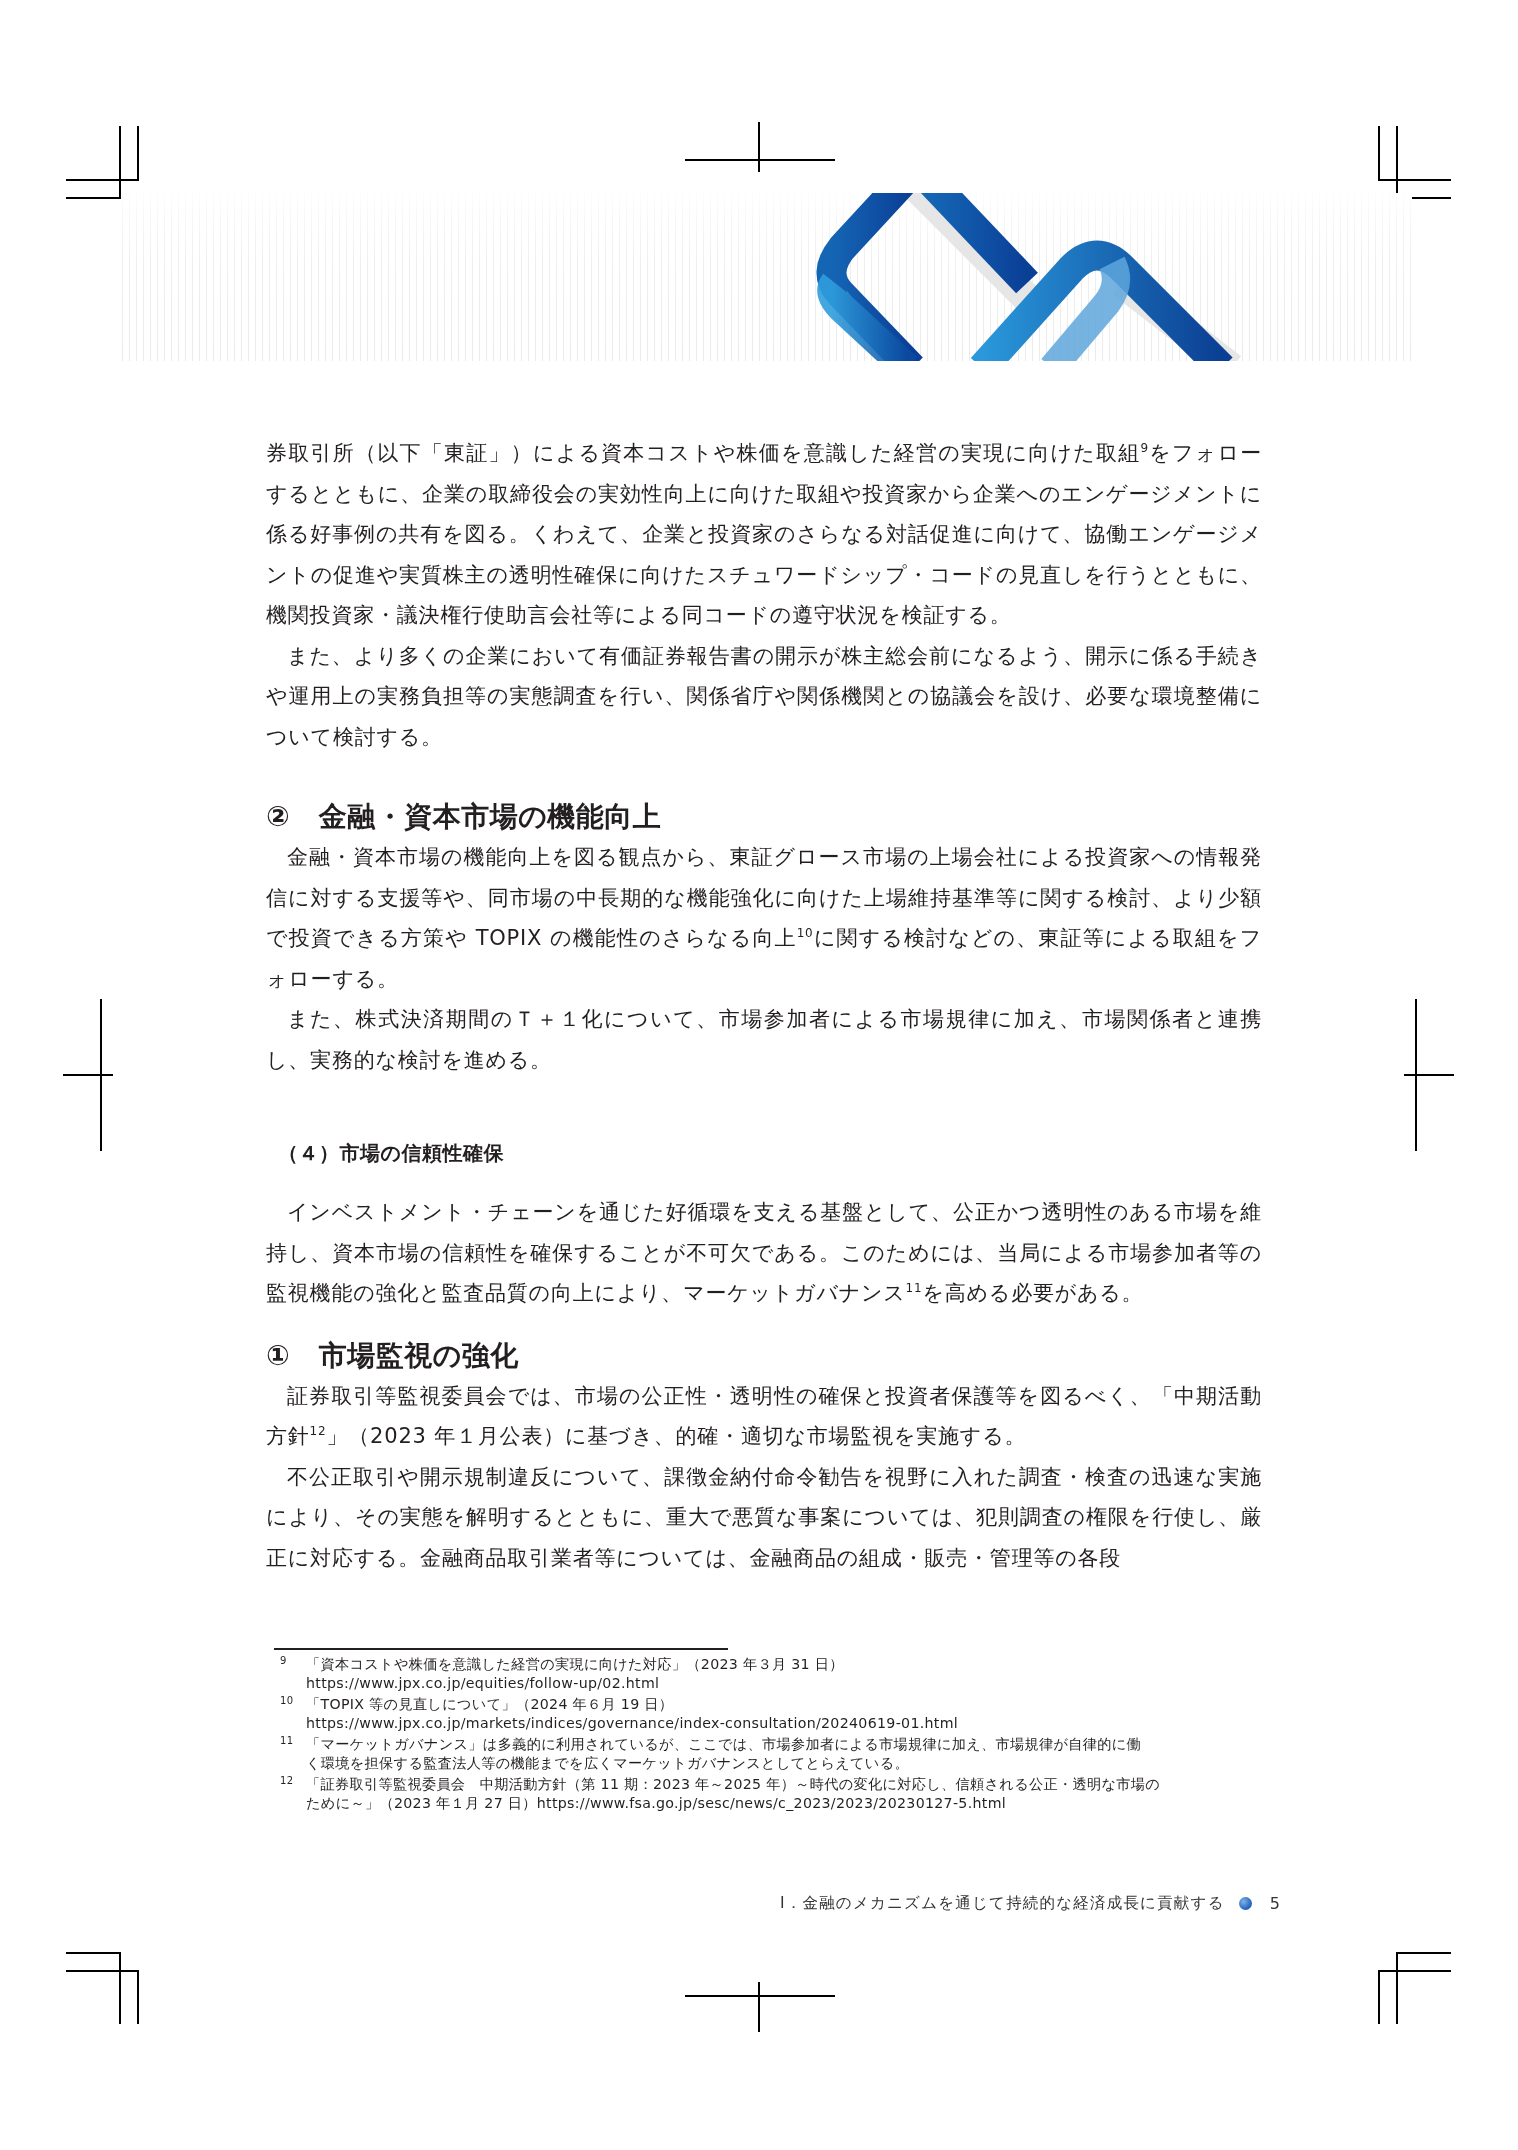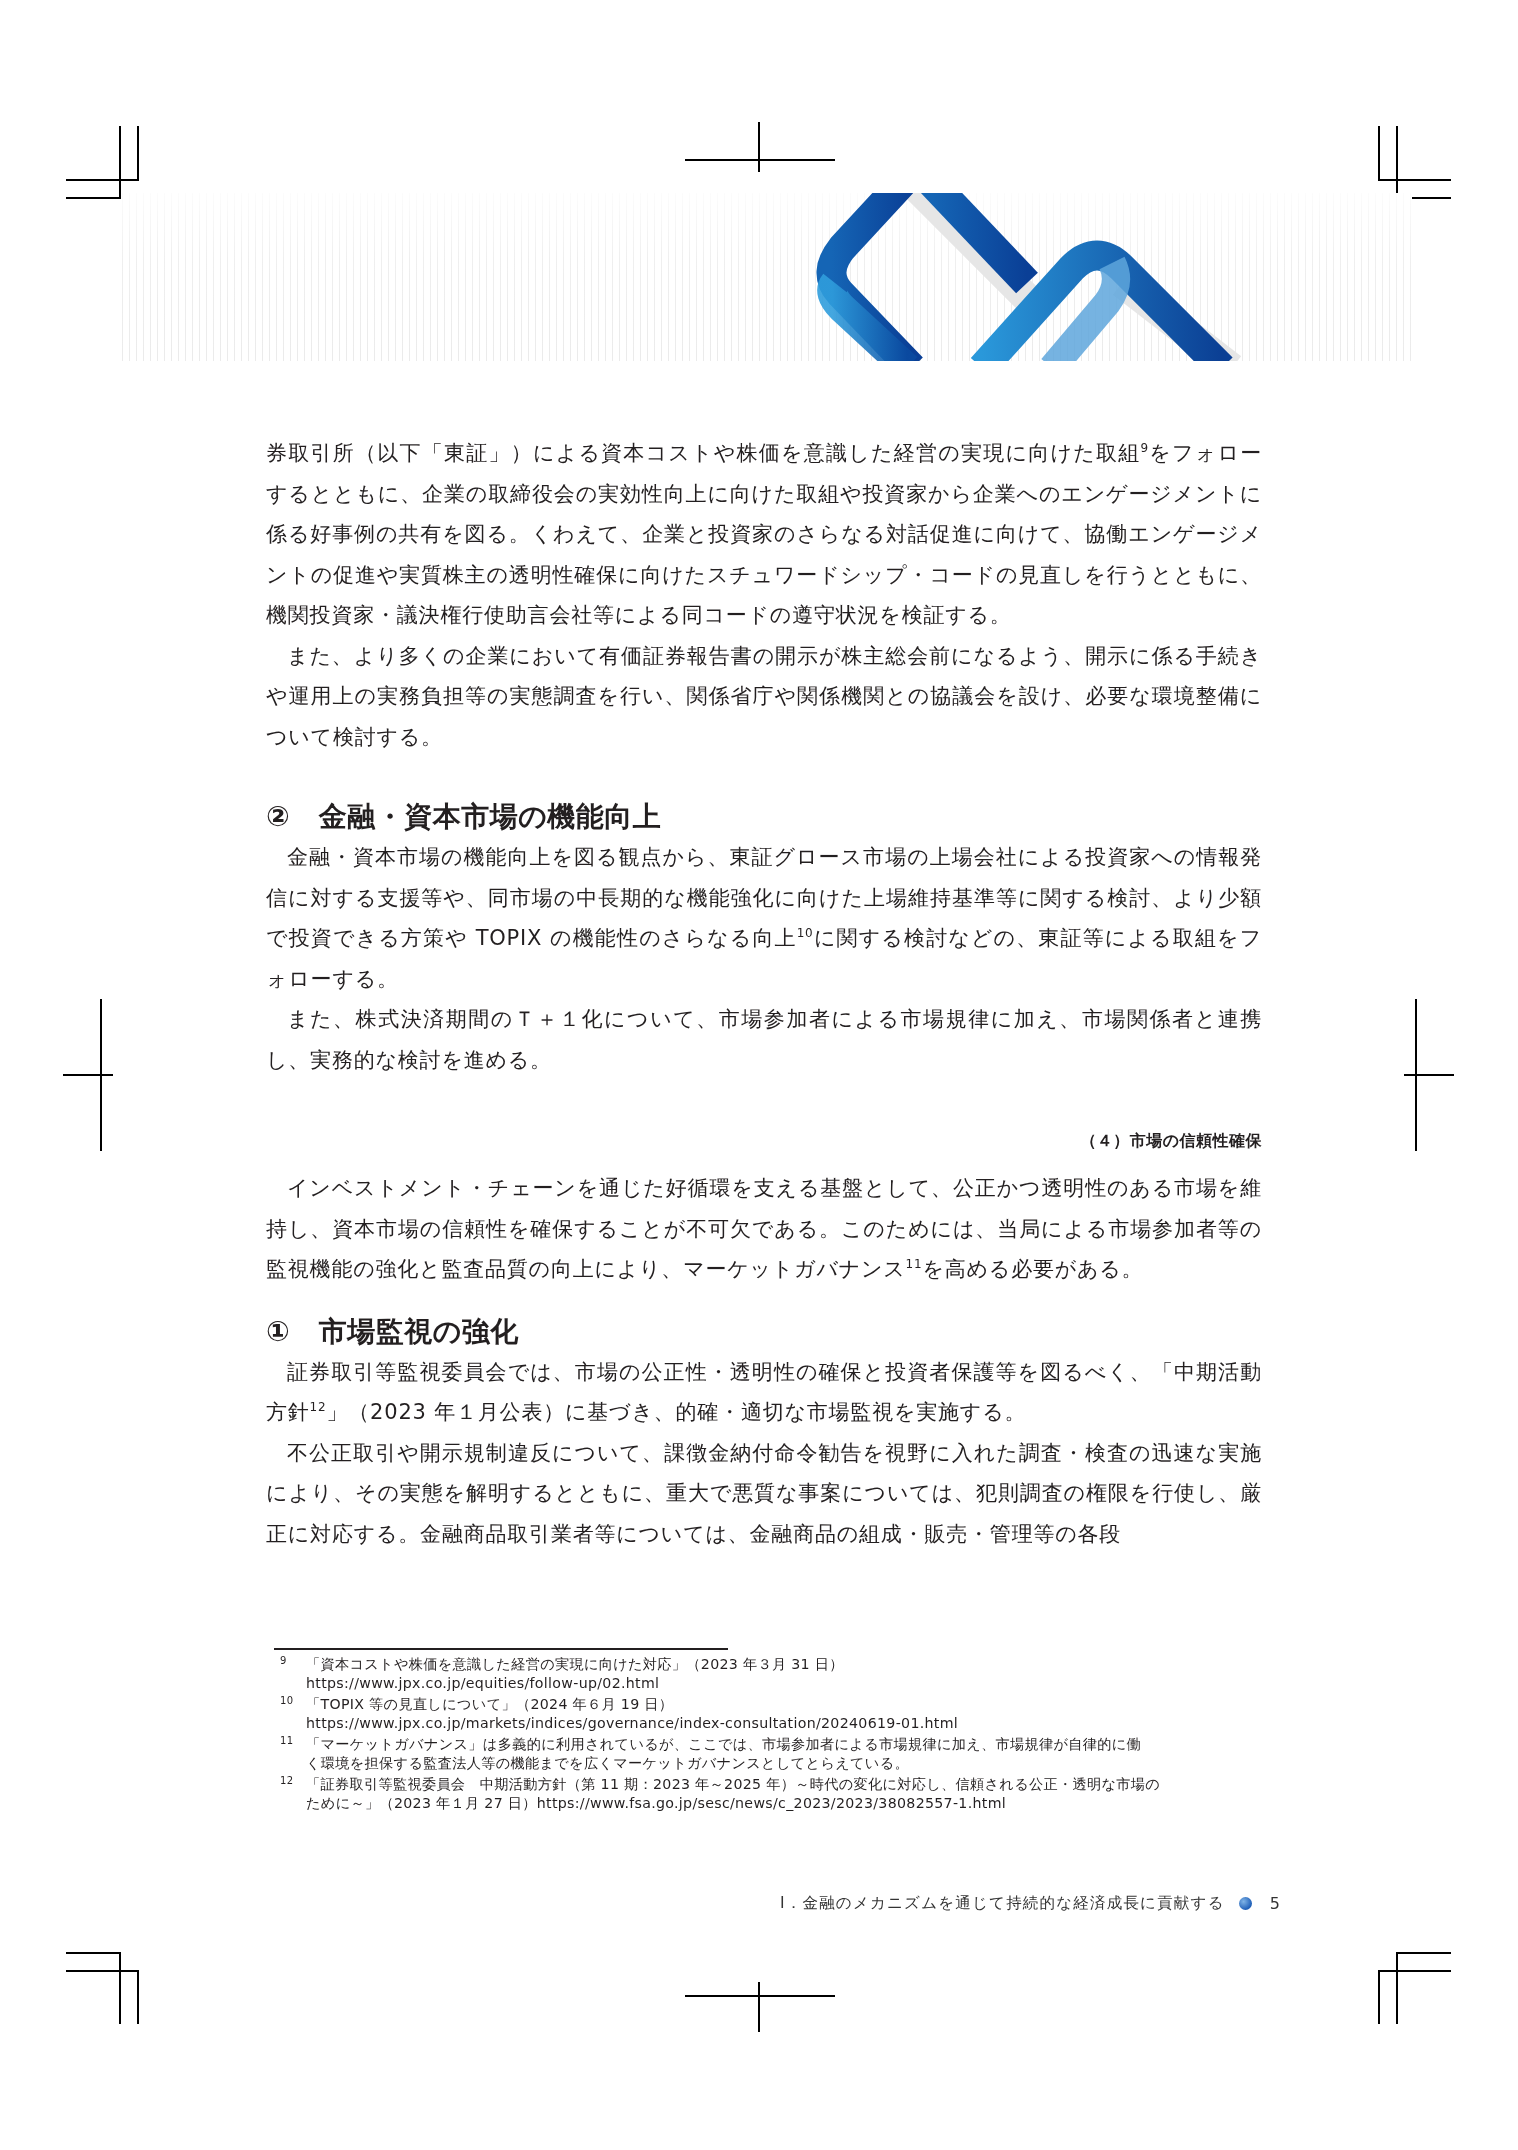--- a/index.html
+++ b/index.html
@@ -24,21 +24,21 @@
   .p {
     font-size: 21px; line-height: 40.5px; margin: 0; letter-spacing: 0.8px;
     text-align: justify; text-align-last: left;
   }
   .p.indent { text-indent: 21px; }
   sup { font-size: 12px; vertical-align: 8px; line-height: 0; }
   .h3 {
     font-size: 28px; font-weight: bold; margin: 0; line-height: 40px; letter-spacing: 0.5px;
   }
   .h2 {
-    font-size: 16px; font-weight: bold; margin: 0; line-height: 42px; letter-spacing: 0.5px; text-align: right;
+    font-size: 20px; font-weight: bold; margin: 12px; line-height: 42px; letter-spacing: 0.5px;
   }
   .fn-rule { position: absolute; left: 274px; top: 1648px; width: 454px; height: 1.5px; background: #231f20; }
   .footnotes { position: absolute; left: 280px; top: 1655px; width: 1000px; }
   .fn { position: relative; font-size: 14.2px; line-height: 18.5px; padding-left: 26px; margin: 0 0 3px 0; letter-spacing: 0.3px; }
   .fn-num { position: absolute; left: 0; top: -3px; font-size: 10px; }
   .fn-line { display: block; }
   .footer {
     position: absolute; left: 780px; top: 1893px; font-size: 15.5px; letter-spacing: 1.2px; color: #333;
     display: flex; align-items: center; gap: 14px;
   }
@@ -144,21 +144,21 @@
     <span class="fn-line">https://www.jpx.co.jp/markets/indices/governance/index-consultation/20240619-01.html</span>
   </div>
   <div class="fn">
     <span class="fn-num">11</span>
     <span class="fn-line">「マーケットガバナンス」は多義的に利用されているが、ここでは、市場参加者による市場規律に加え、市場規律が自律的に働</span>
     <span class="fn-line">く環境を担保する監査法人等の機能までを広くマーケットガバナンスとしてとらえている。</span>
   </div>
   <div class="fn">
     <span class="fn-num">12</span>
     <span class="fn-line">「証券取引等監視委員会　中期活動方針（第 11 期：2023 年～2025 年）～時代の変化に対応し、信頼される公正・透明な市場の</span>
-    <span class="fn-line">ために～」（2023 年１月 27 日）https://www.fsa.go.jp/sesc/news/c_2023/2023/38082557-1.html</span>
+    <span class="fn-line">ために～」（2023 年１月 27 日）https://www.fsa.go.jp/sesc/news/c_2023/2023/20230127-5.html</span>
   </div>
 </div>
 
 <div class="footer">
   <span>Ⅰ．金融のメカニズムを通じて持続的な経済成長に貢献する</span>
   <span class="dot"></span>
   <span class="pagenum">5</span>
 </div>
 
 </body></html>

